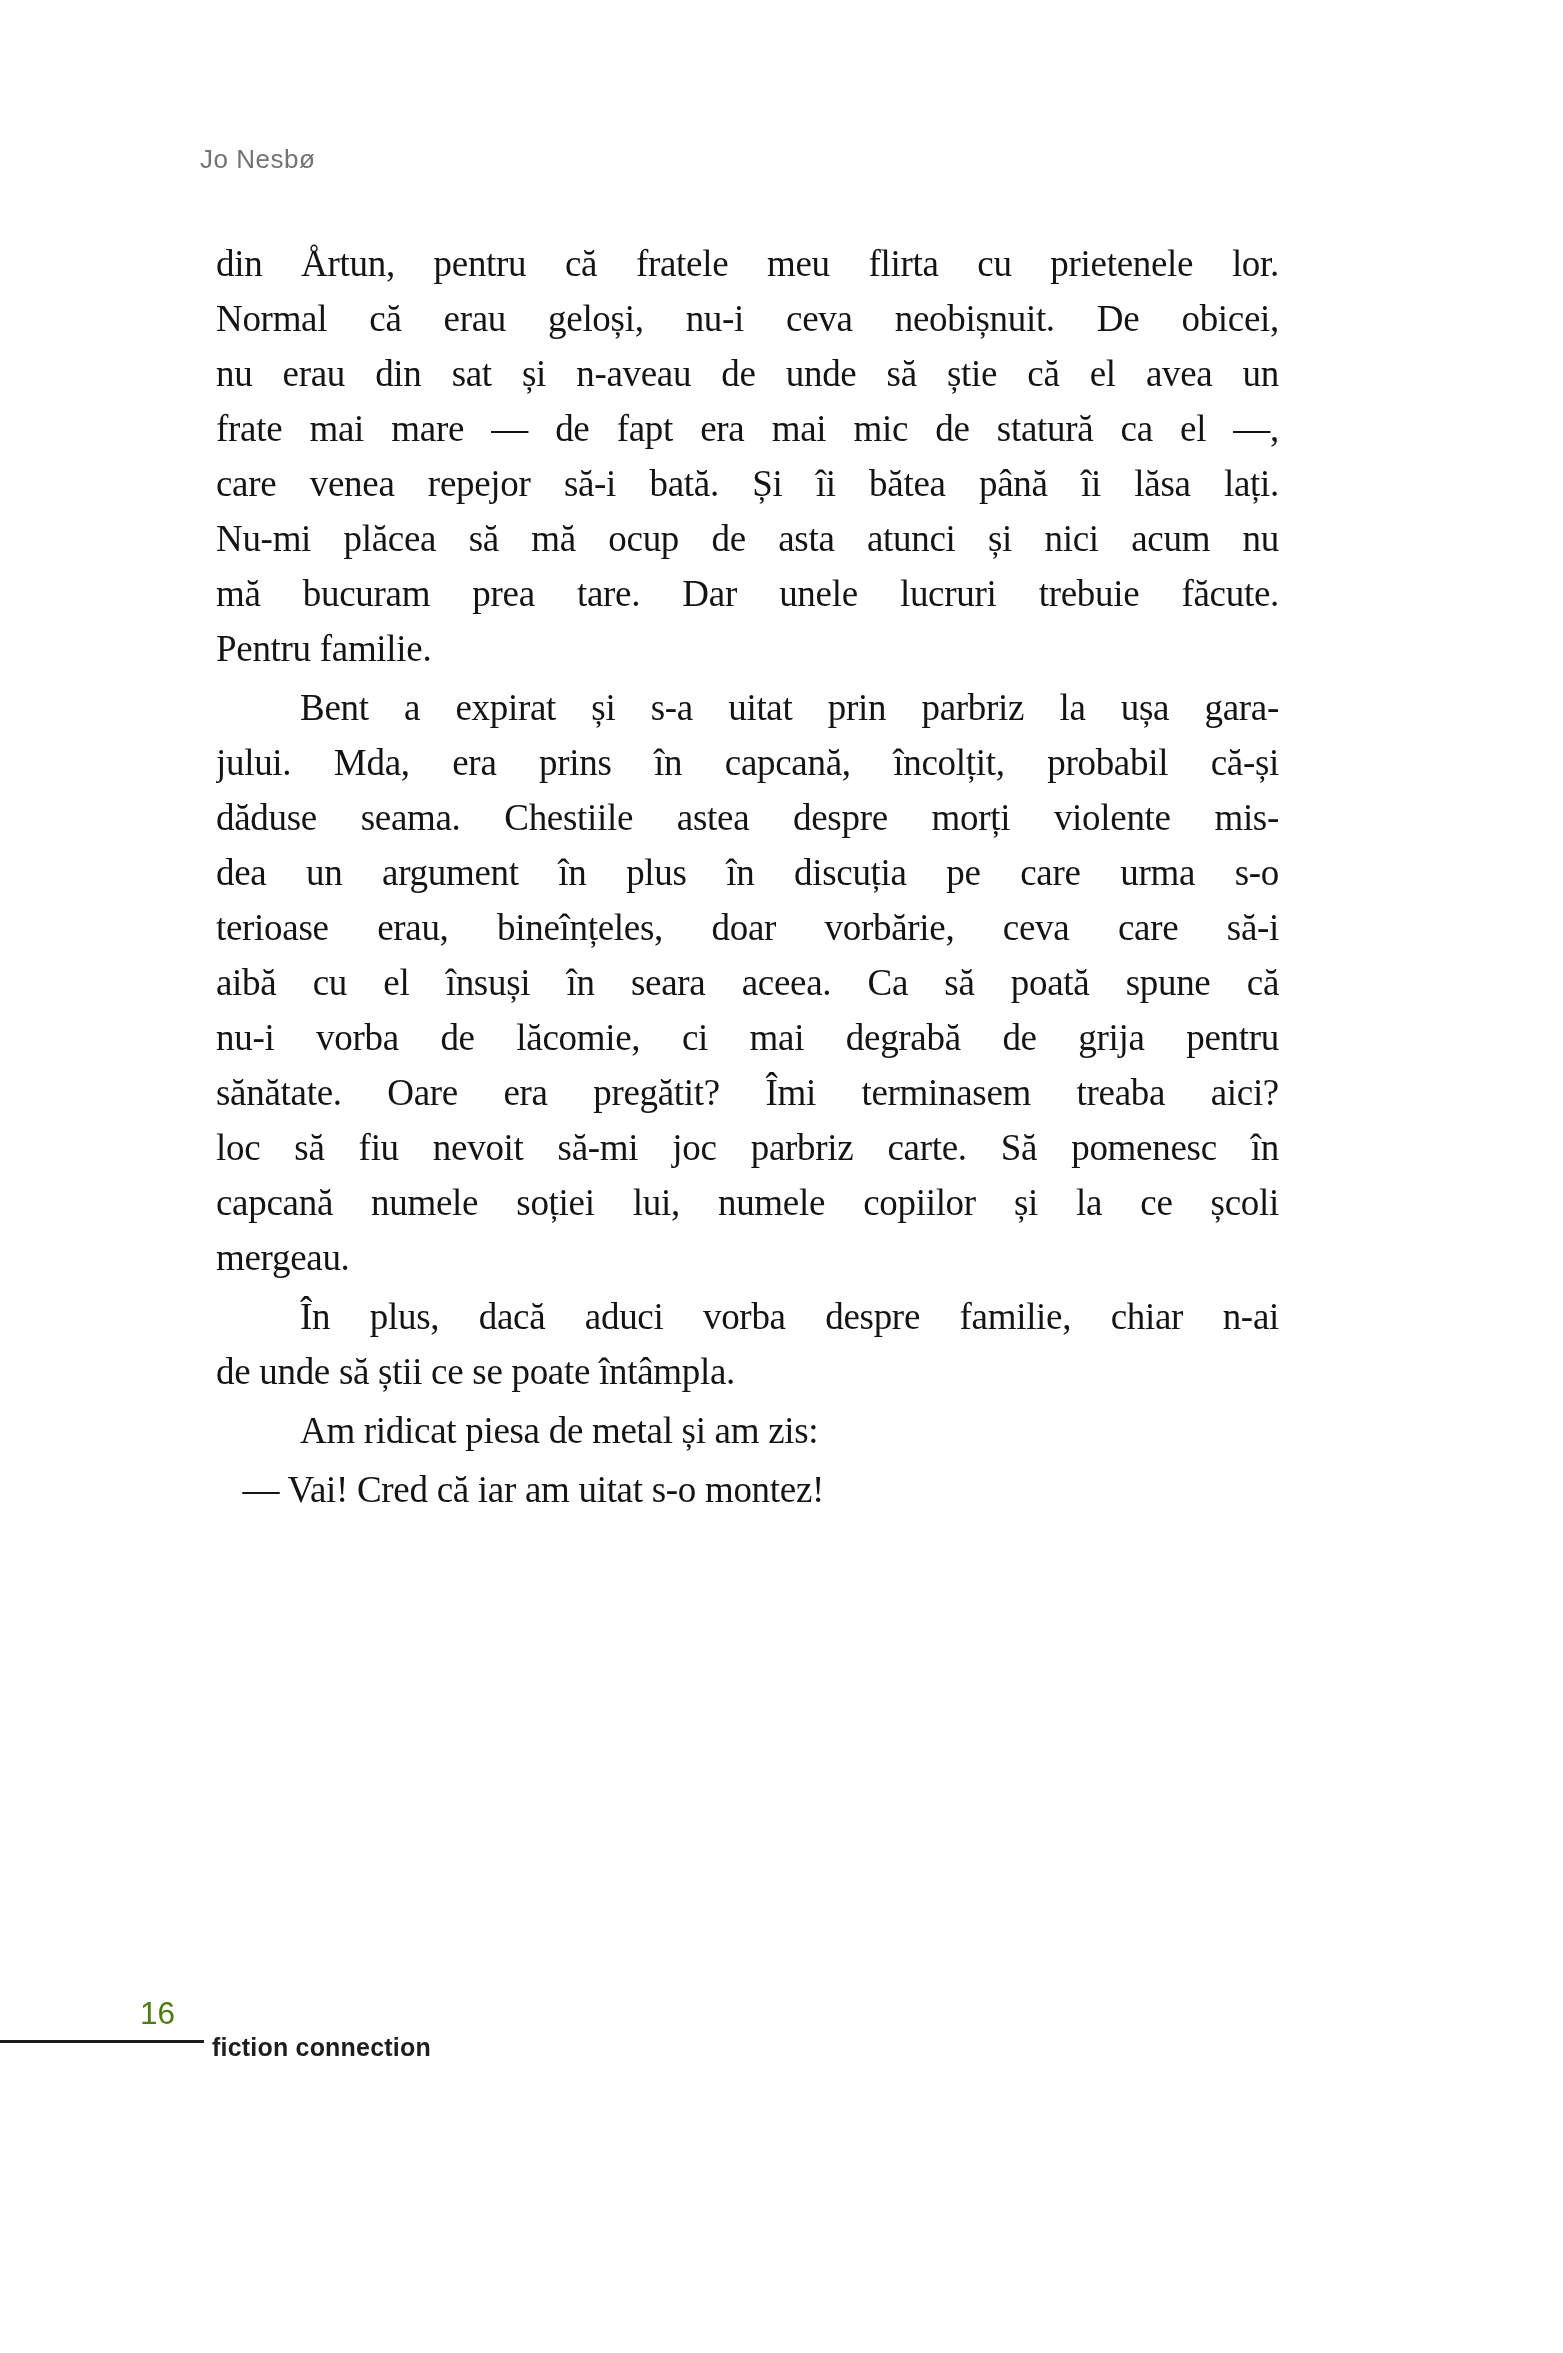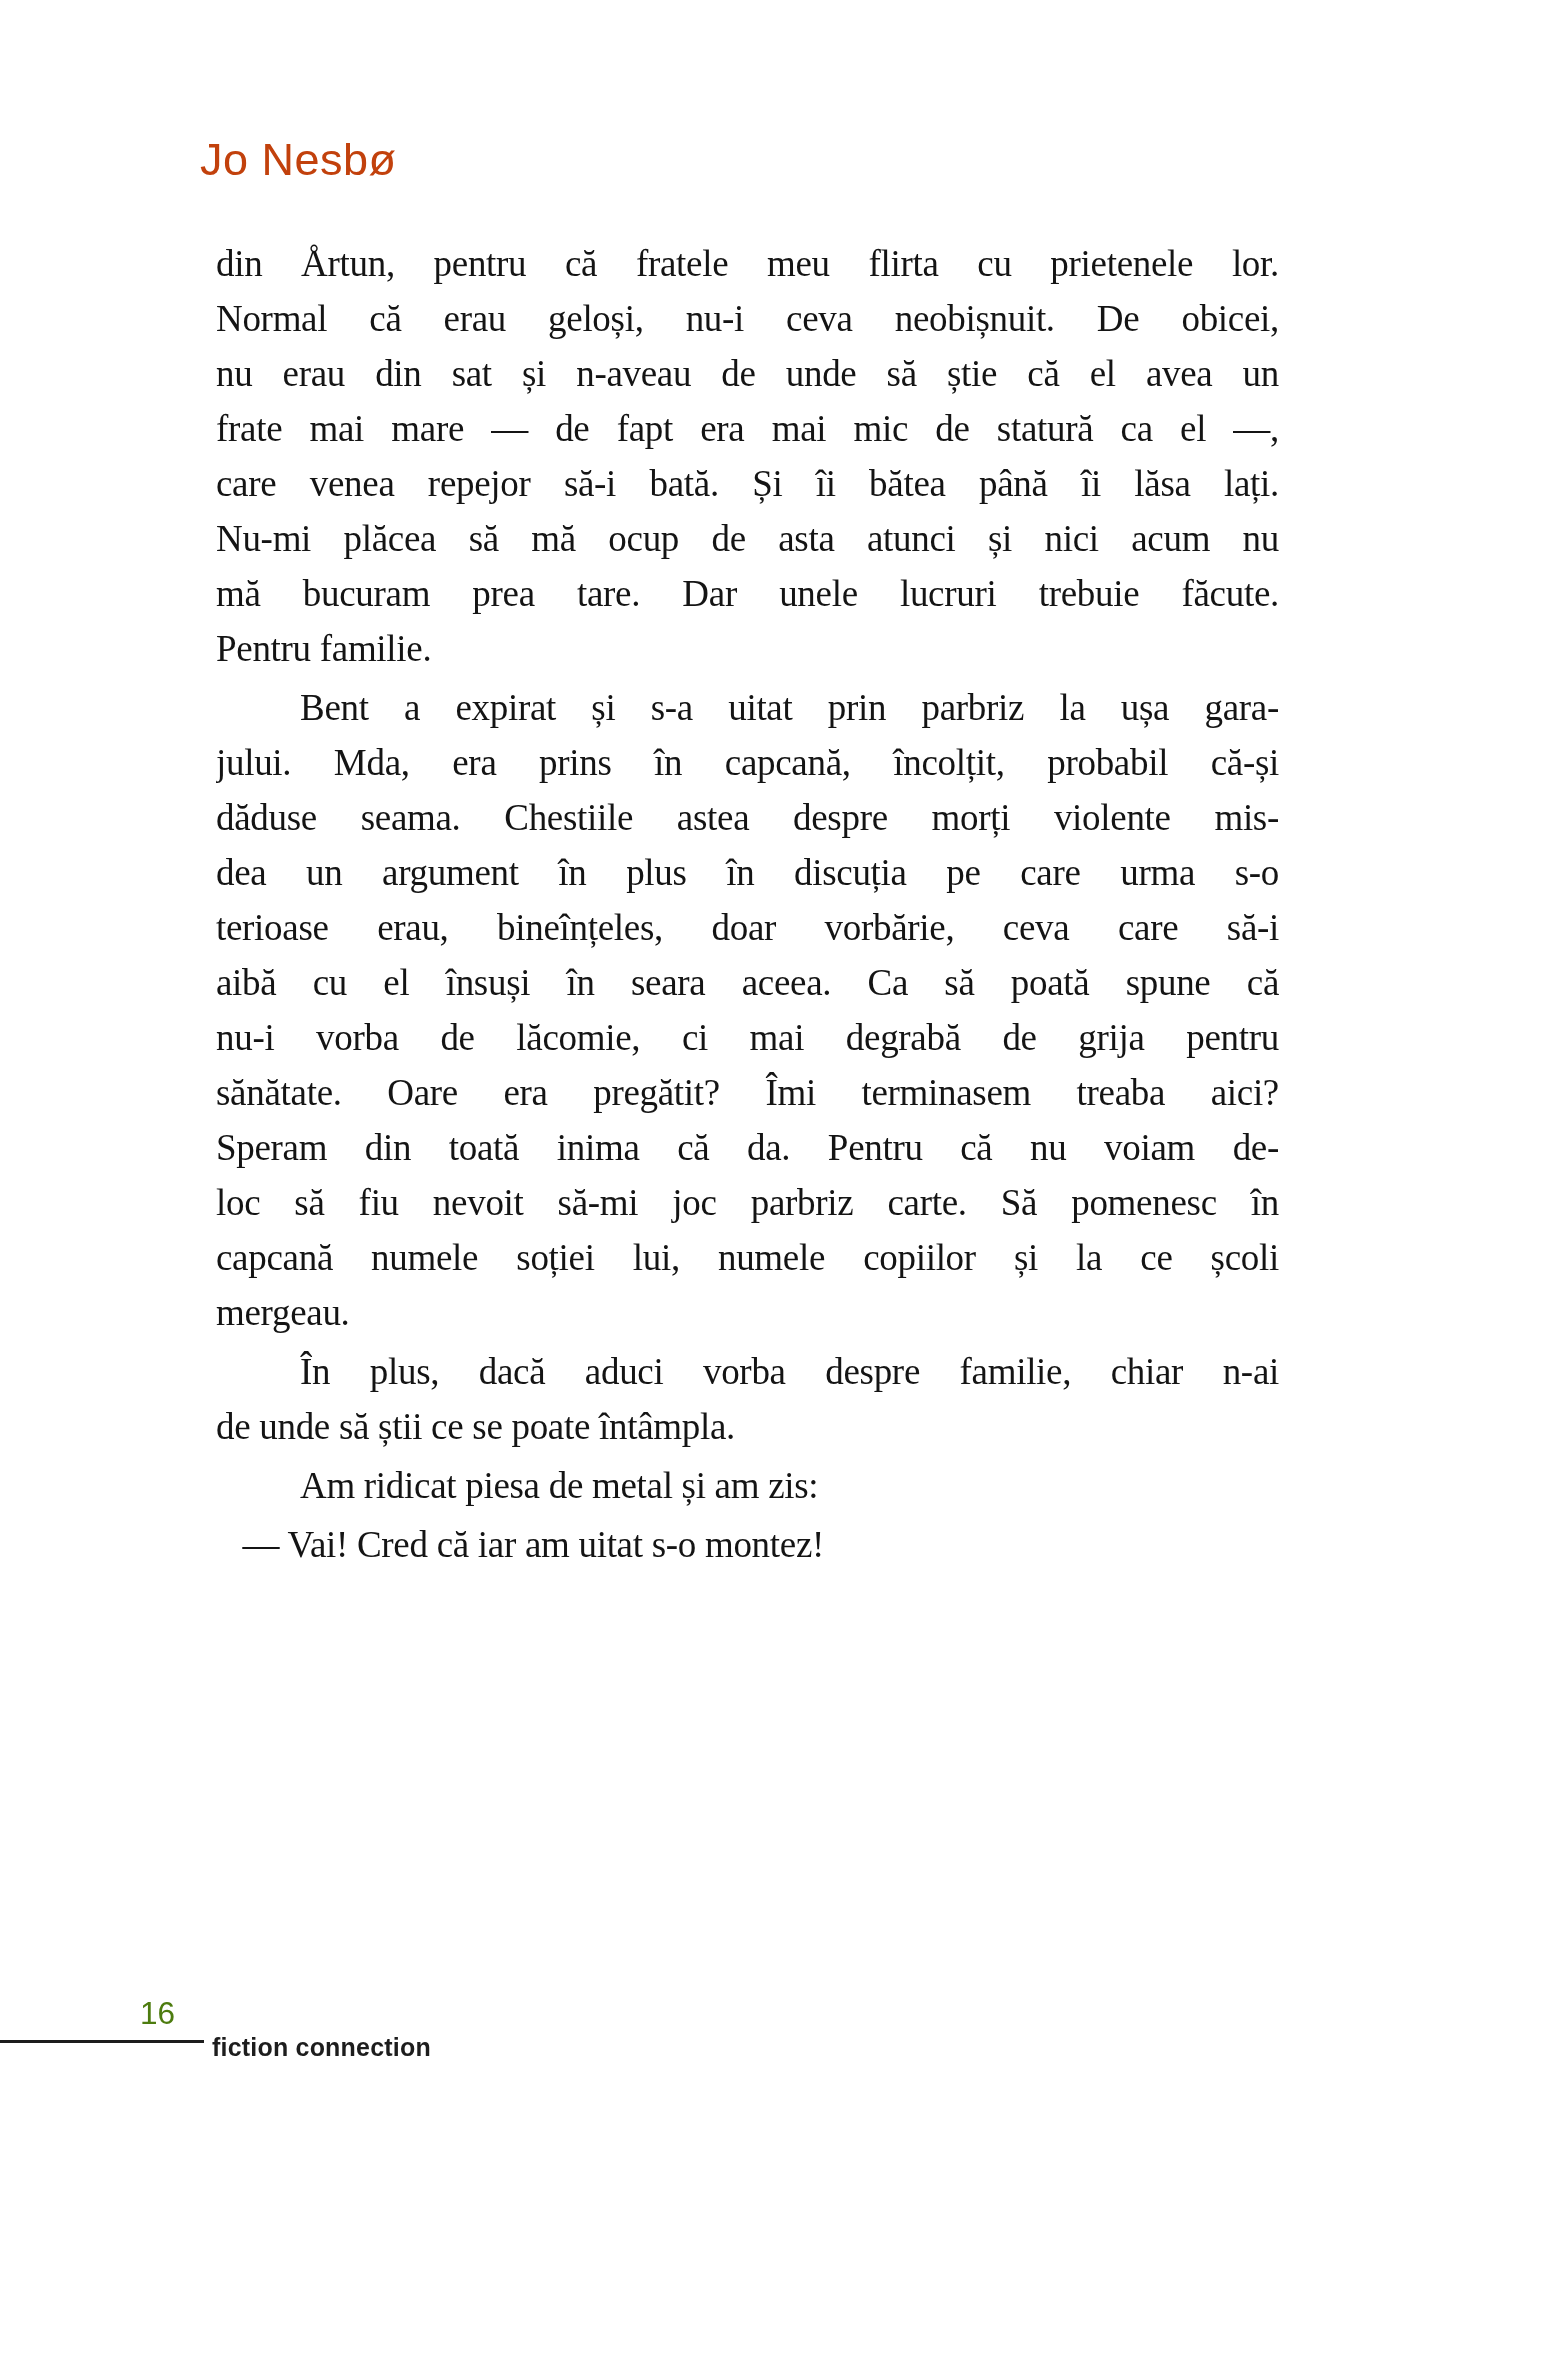--- a/index.html
+++ b/index.html
@@ -10,24 +10,24 @@
     background: #ffffff;
     font-family: "Liberation Serif", serif;
     color: #161616;
     overflow: hidden;
   }
   .running-header {
     position: absolute;
     left: 200px;
     top: 142px;
     font-family: "Liberation Sans", sans-serif;
-    font-size: 45px;
+    font-size: 26px;
     line-height: 35px;
     letter-spacing: 0.5px;
-    color: #c2410c;
+    color: #737373;
   }
   .body-text {
     position: absolute;
     left: 212px;
     top: 232px;
     width: 1071px;
     font-size: 37px;
     letter-spacing: -0.3px;
     color: #141414;
   }
@@ -94,21 +94,20 @@
       </div>
       <div class="para">
         <div class="line just indent-normal">Bent a expirat și s-a uitat prin parbriz la ușa gara-</div>
         <div class="line just">jului. Mda, era prins în capcană, încolțit, probabil că-și</div>
         <div class="line just">dăduse seama. Chestiile astea despre morți violente mis-</div>
         <div class="line just">dea un argument în plus în discuția pe care urma s-o</div>
         <div class="line just">terioase erau, bineînțeles, doar vorbărie, ceva care să-i</div>
         <div class="line just">aibă cu el însuși în seara aceea. Ca să poată spune că</div>
         <div class="line just">nu-i vorba de lăcomie, ci mai degrabă de grija pentru</div>
         <div class="line just">sănătate. Oare era pregătit? Îmi terminasem treaba aici?</div>
-        <div class="line just">Speram din toată inima că da. Pentru că nu voiam de-</div>
         <div class="line just">loc să fiu nevoit să-mi joc parbriz carte. Să pomenesc în</div>
         <div class="line just">capcană numele soției lui, numele copiilor și la ce școli</div>
         <div class="line">mergeau.</div>
       </div>
       <div class="para">
         <div class="line just indent-normal">În plus, dacă aduci vorba despre familie, chiar n-ai</div>
         <div class="line">de unde să știi ce se poate întâmpla.</div>
       </div>
       <div class="para">
         <div class="line indent-normal">Am ridicat piesa de metal și am zis:</div>

